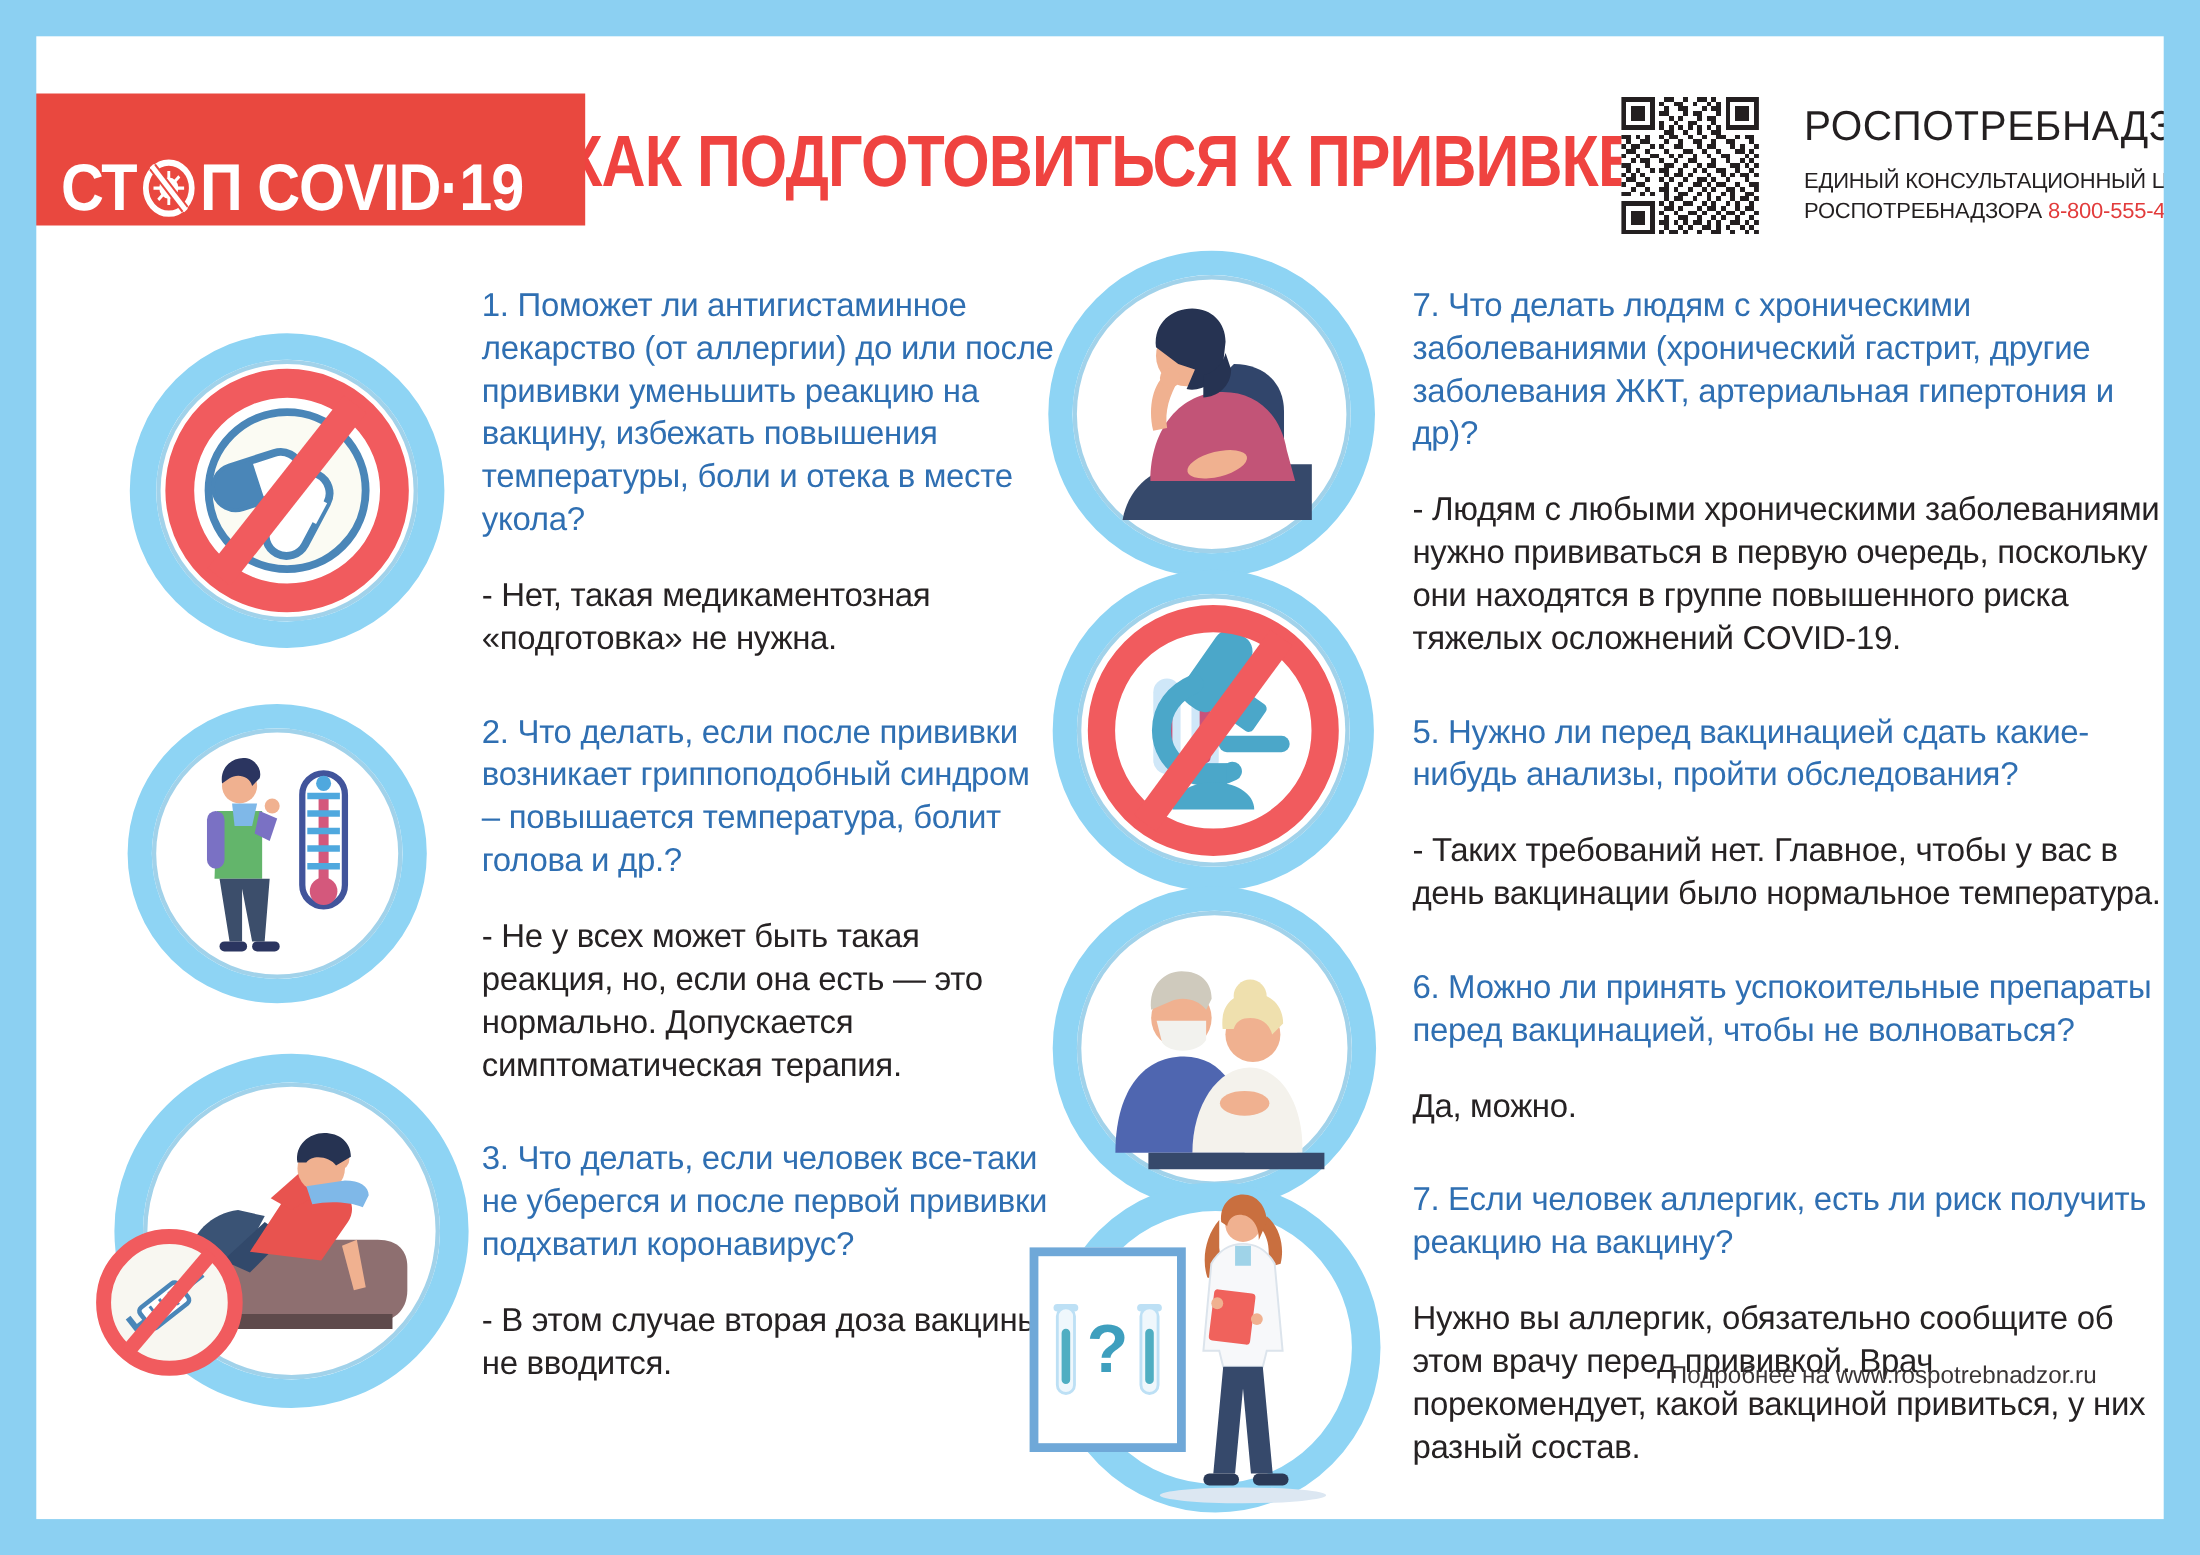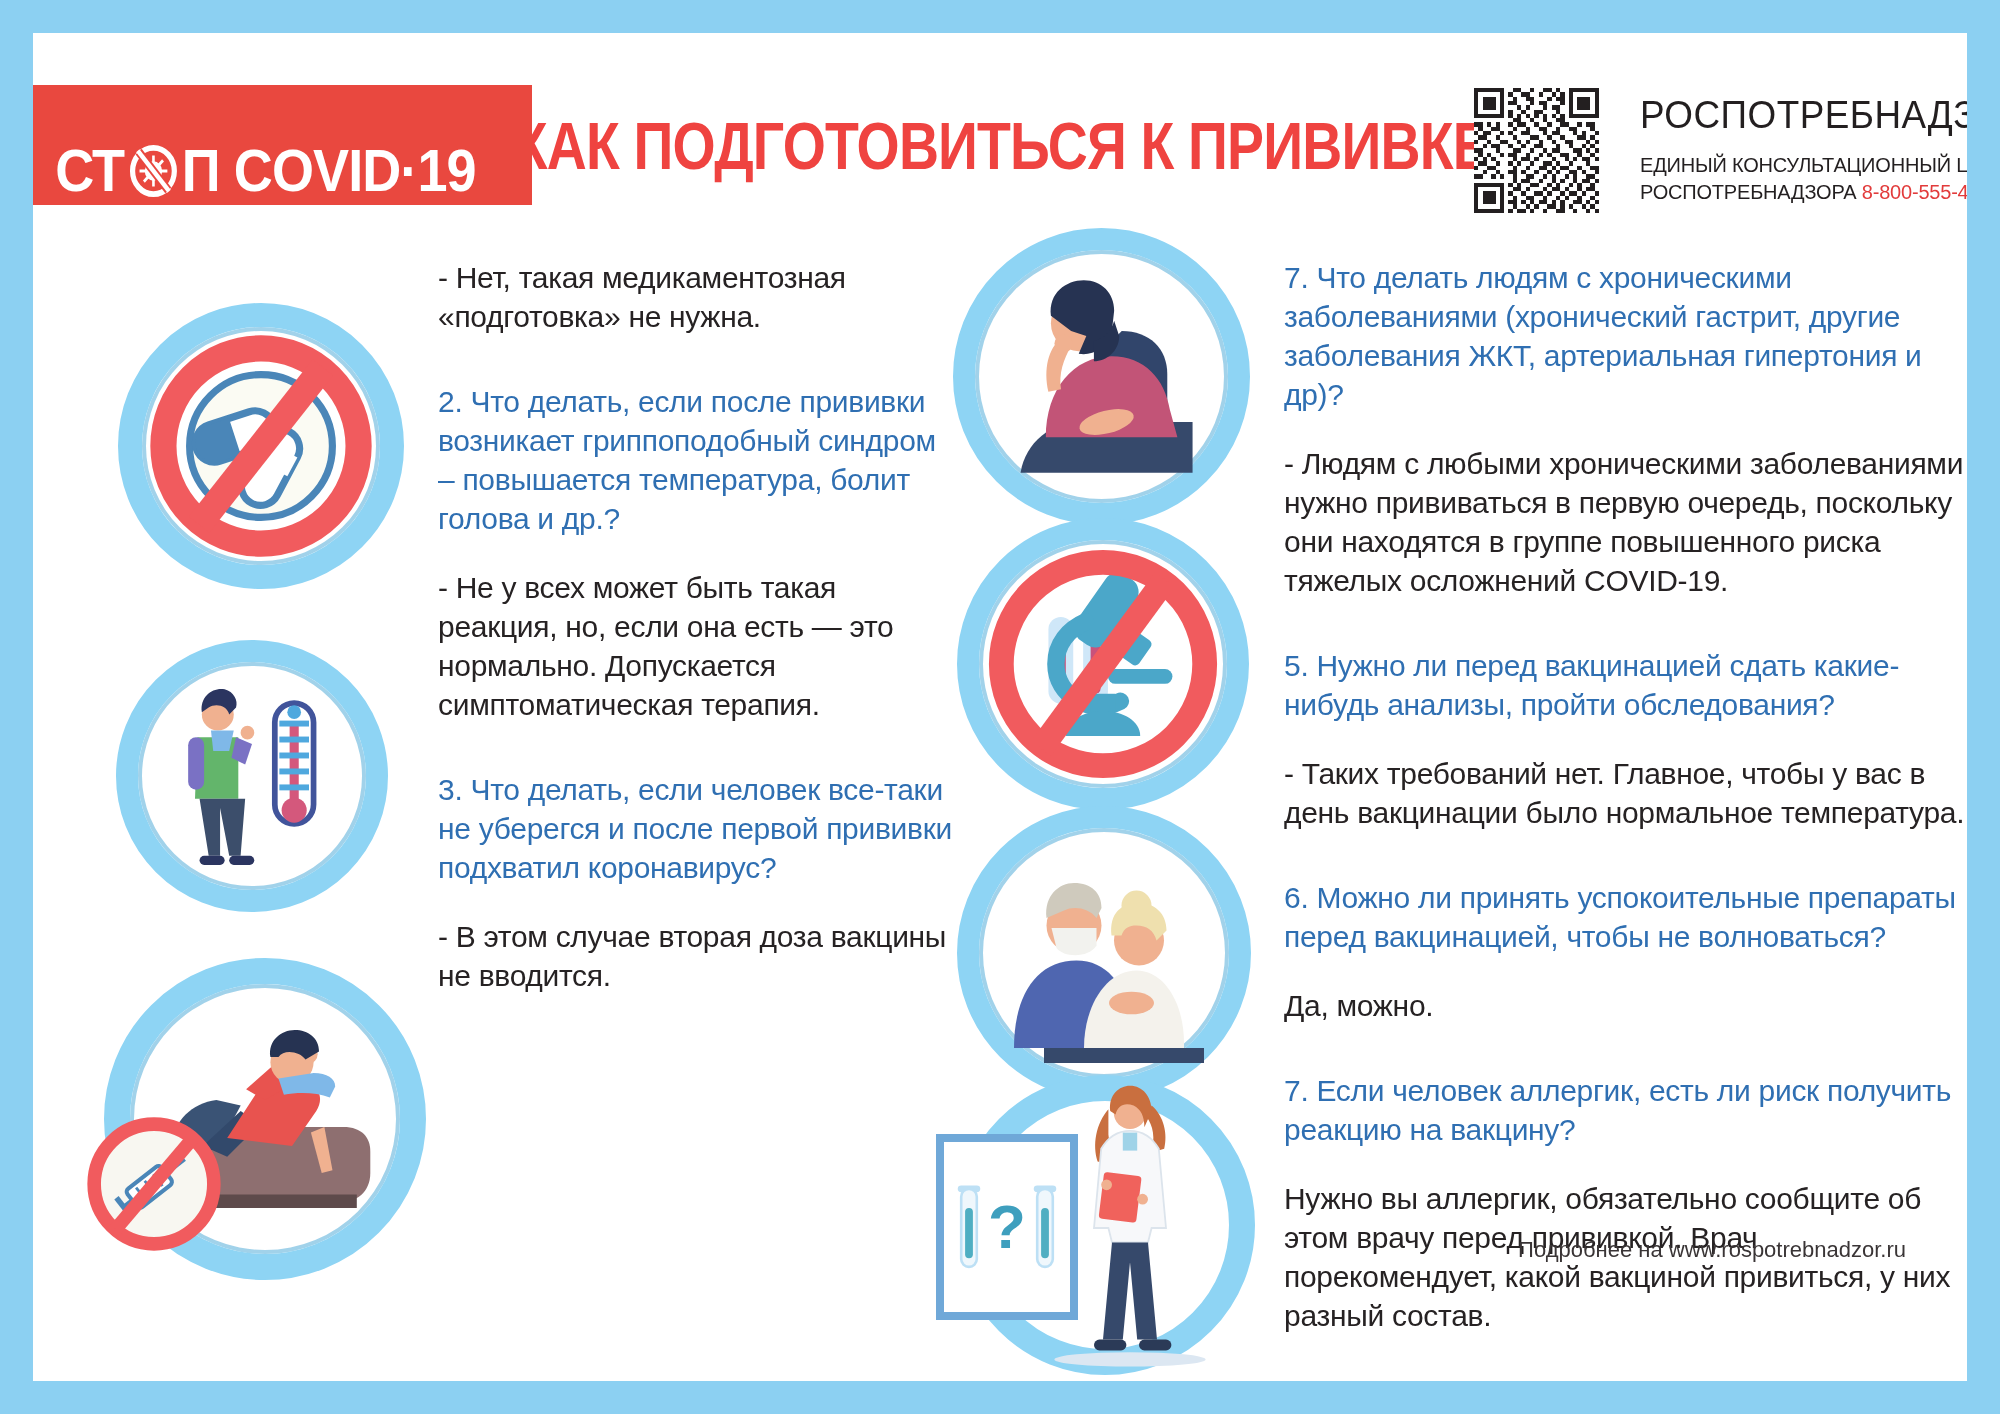--- a/index.html
+++ b/index.html
@@ -242,20 +242,21 @@
     </svg>
     <span class="qmark">?</span>
     <svg width="26" height="110" viewBox="0 0 30 100">
       <rect x="2" y="2" width="26" height="8" rx="4" fill="#BDE0F5"></rect>
       <rect x="6" y="6" width="18" height="90" rx="9" fill="#EFF7FC" stroke="#BDE0F5" stroke-width="3"></rect>
       <rect x="10.5" y="28" width="9" height="58" rx="4.5" fill="#4FAEC2"></rect>
     </svg>
   </div>
 
   <div class="col col-left">
+    <p class="q">1.  Поможет ли антигистаминное лекарство (от аллергии) до или после прививки уменьшить реакцию на вакцину, избежать повышения температуры, боли и отека в месте укола?</p>
     <p class="a">- Нет, такая медикаментозная «подготовка» не нужна.</p>
     <p class="q">2.  Что делать, если после прививки возникает гриппоподобный синдром – повышается температура, болит голова и др.?</p>
     <p class="a">- Не у всех может быть такая реакция, но, если она есть — это нормально. Допускается симптоматическая терапия.</p>
     <p class="q">3.  Что делать, если человек все-таки не уберегся и после первой прививки подхватил коронавирус?</p>
     <p class="a">- В этом случае вторая доза вакцины не вводится.</p>
   </div>
 
   <div class="col col-right">
     <p class="q">7.  Что делать людям с хроническими заболеваниями (хронический гастрит, другие заболевания ЖКТ, артериальная гипертония и др)?</p>
     <p class="a">- Людям с любыми хроническими заболеваниями нужно прививаться в первую очередь, поскольку они находятся в группе повышенного риска тяжелых осложнений COVID-19.</p>

